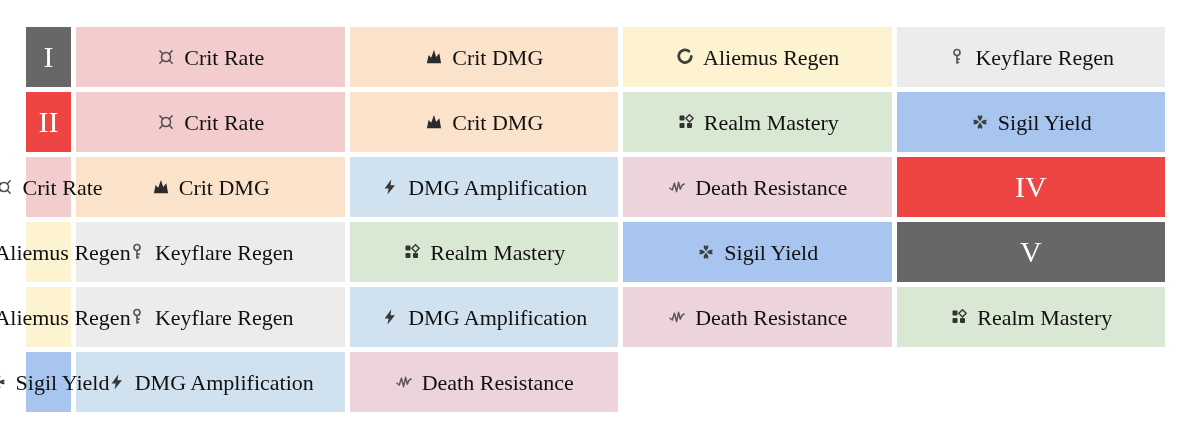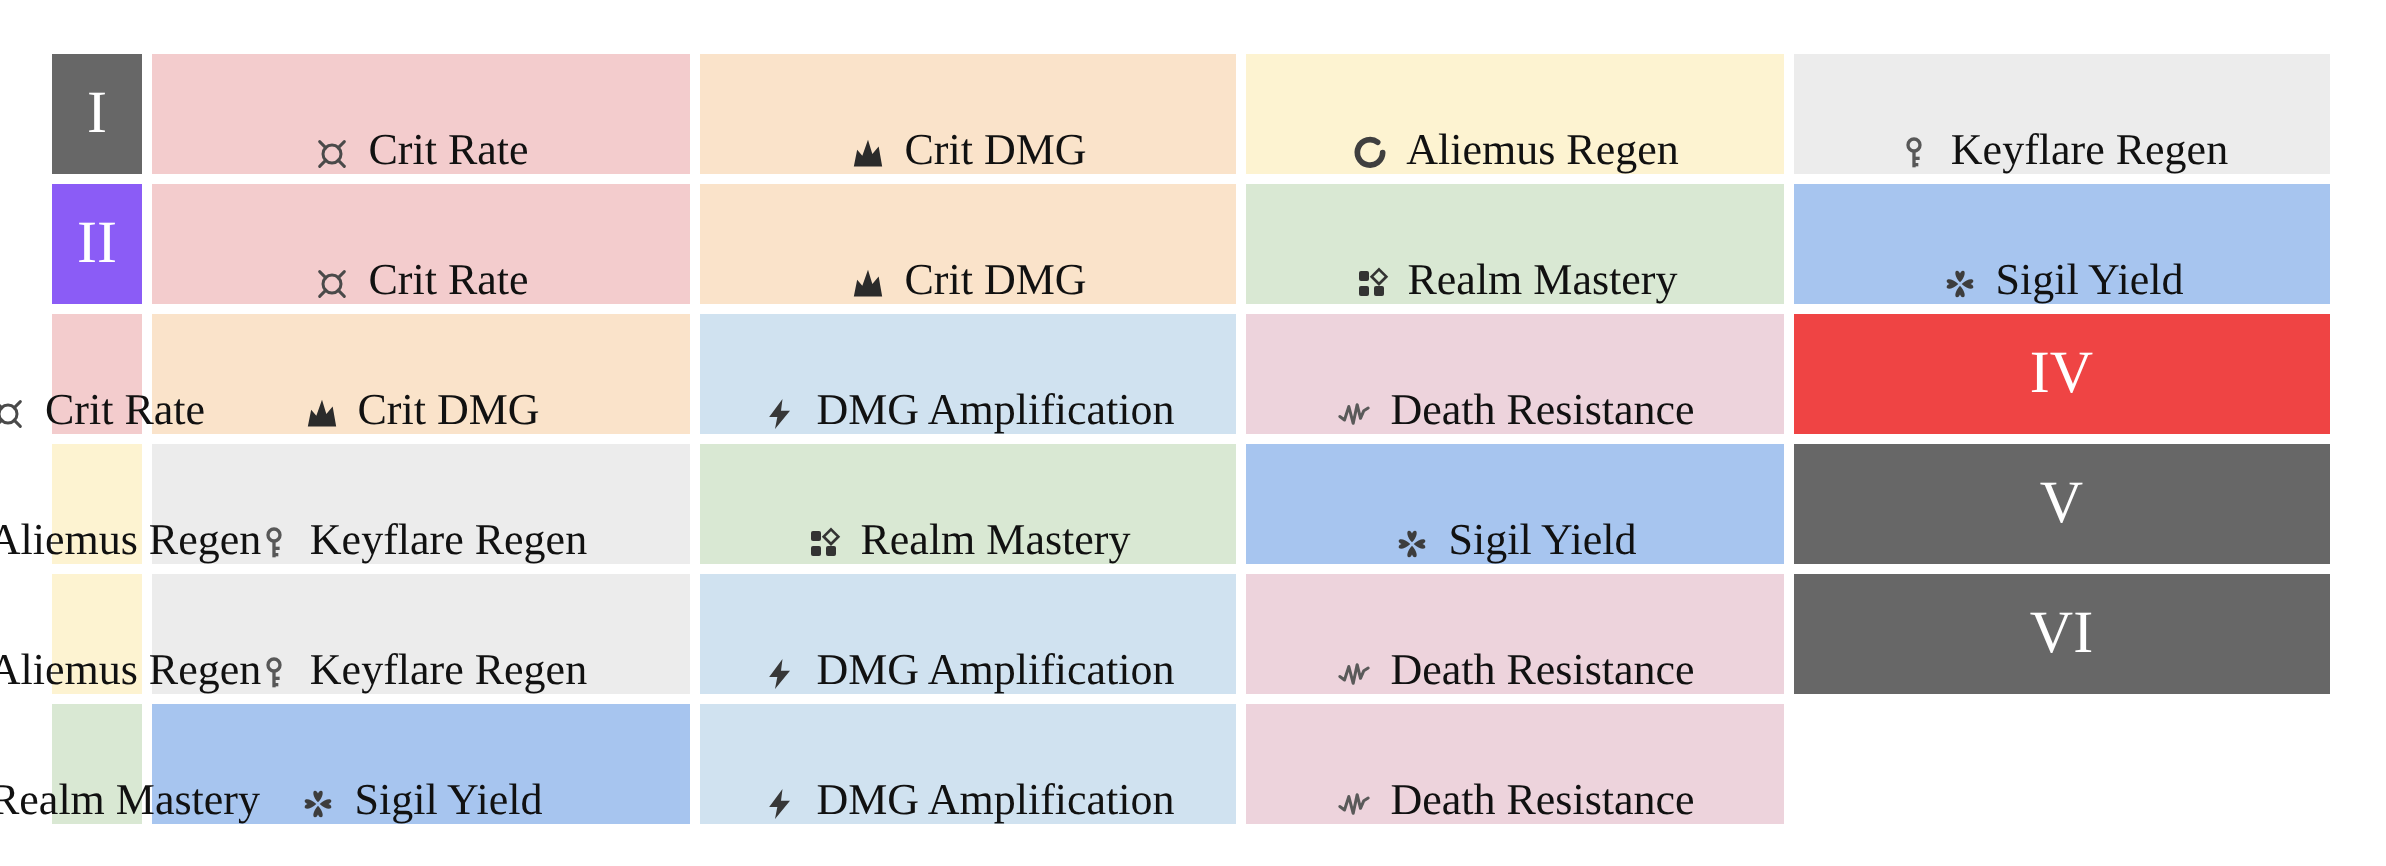--- a/index.html
+++ b/index.html
@@ -13,21 +13,21 @@
     grid-template-columns:45px repeat(4,1fr);
     grid-auto-rows:60px;
     gap:5px;
   }
   .rowlabel{
     display:flex;align-items:center;justify-content:center;
     color:#ffffff;font-size:30px;line-height:1;
     user-select:none;
   }
   .cell{
-    display:flex;align-items:flex-end;justify-content:center;
+    display:flex;align-items:center;justify-content:center;
     gap:8px;font-size:22px;color:#111111;white-space:nowrap;
   }
   .cell .icon{display:inline-flex;align-items:center;justify-content:center;}
   .cell .icon svg{width:20px;height:20px;display:block;}
   .lbl{position:relative;top:1px;}
   .defs{position:absolute;width:0;height:0;overflow:hidden;}
 </style>
 </head>
 <body>
 
@@ -106,21 +106,21 @@
   </div>
   <div class="cell" style="background-color: rgb(236, 236, 236);">
     <span class="icon">
         <svg>
           <use href="#sym-keyflare-regen"></use>
         </svg>
       </span>
     <span class="lbl">Keyflare Regen</span>
   </div>
 
-  <div class="rowlabel" style="background-color: #8b5cf6; color: rgb(255, 255, 255);">II</div>
+  <div class="rowlabel" style="background-color: #ef4444; color: rgb(255, 255, 255);">II</div>
   <div class="cell" style="background-color: rgb(243, 204, 205);">
     <span class="icon">
         <svg>
           <use href="#sym-crit-rate"></use>
         </svg>
       </span>
     <span class="lbl">Crit Rate</span>
   </div>
   <div class="cell" style="background-color: rgb(250, 227, 202);">
     <span class="icon">
@@ -241,21 +241,20 @@
   </div>
   <div class="cell" style="background-color: rgb(237, 211, 220);">
     <span class="icon">
         <svg>
           <use href="#sym-death-resistance"></use>
         </svg>
       </span>
     <span class="lbl">Death Resistance</span>
   </div>
 
-  <div class="rowlabel" style="background-color: rgb(103, 103, 103); color: rgb(255, 255, 255);">VI</div>
   <div class="cell" style="background-color: rgb(217, 232, 211);">
     <span class="icon">
         <svg>
           <use href="#sym-realm-mastery"></use>
         </svg>
       </span>
     <span class="lbl">Realm Mastery</span>
   </div>
   <div class="cell" style="background-color: rgb(167, 197, 239);">
     <span class="icon">

